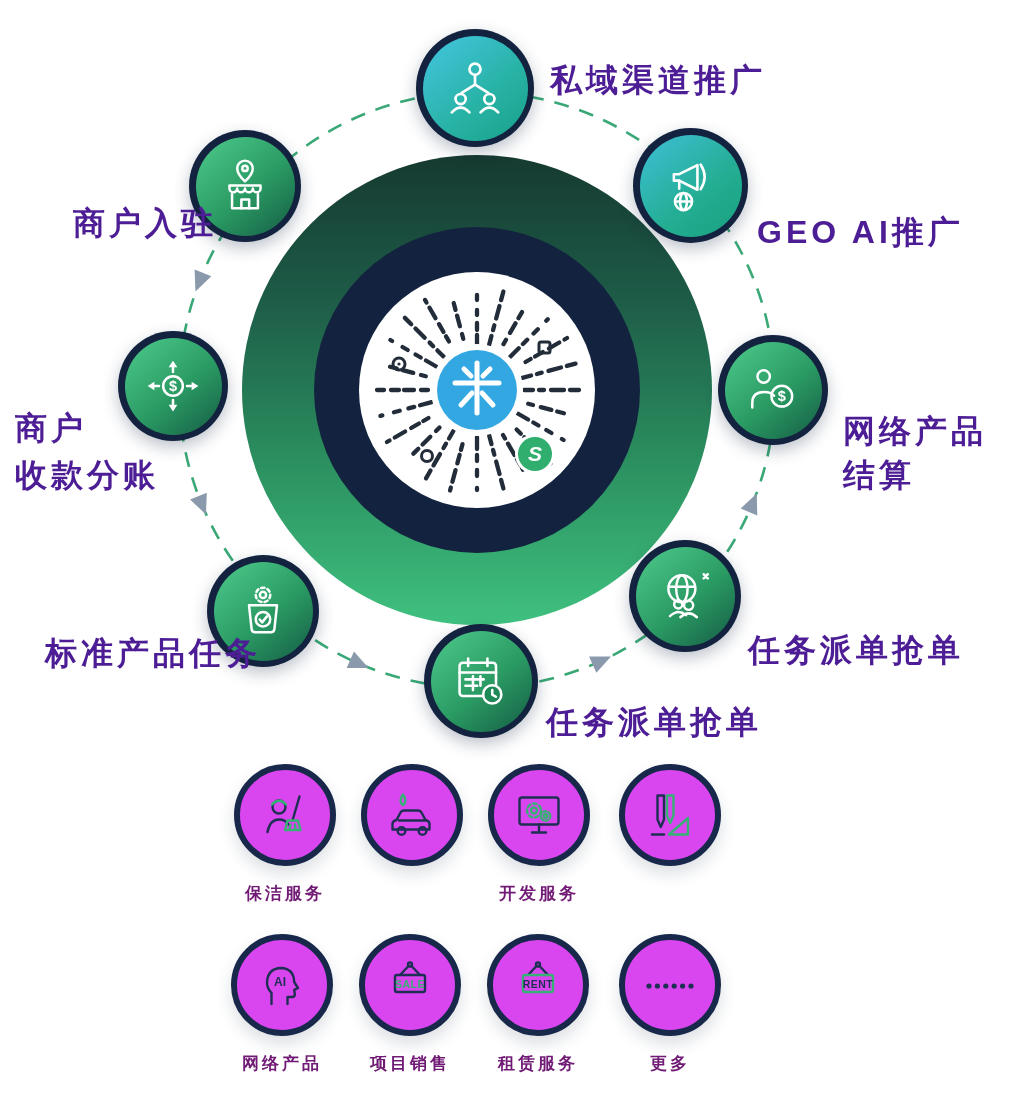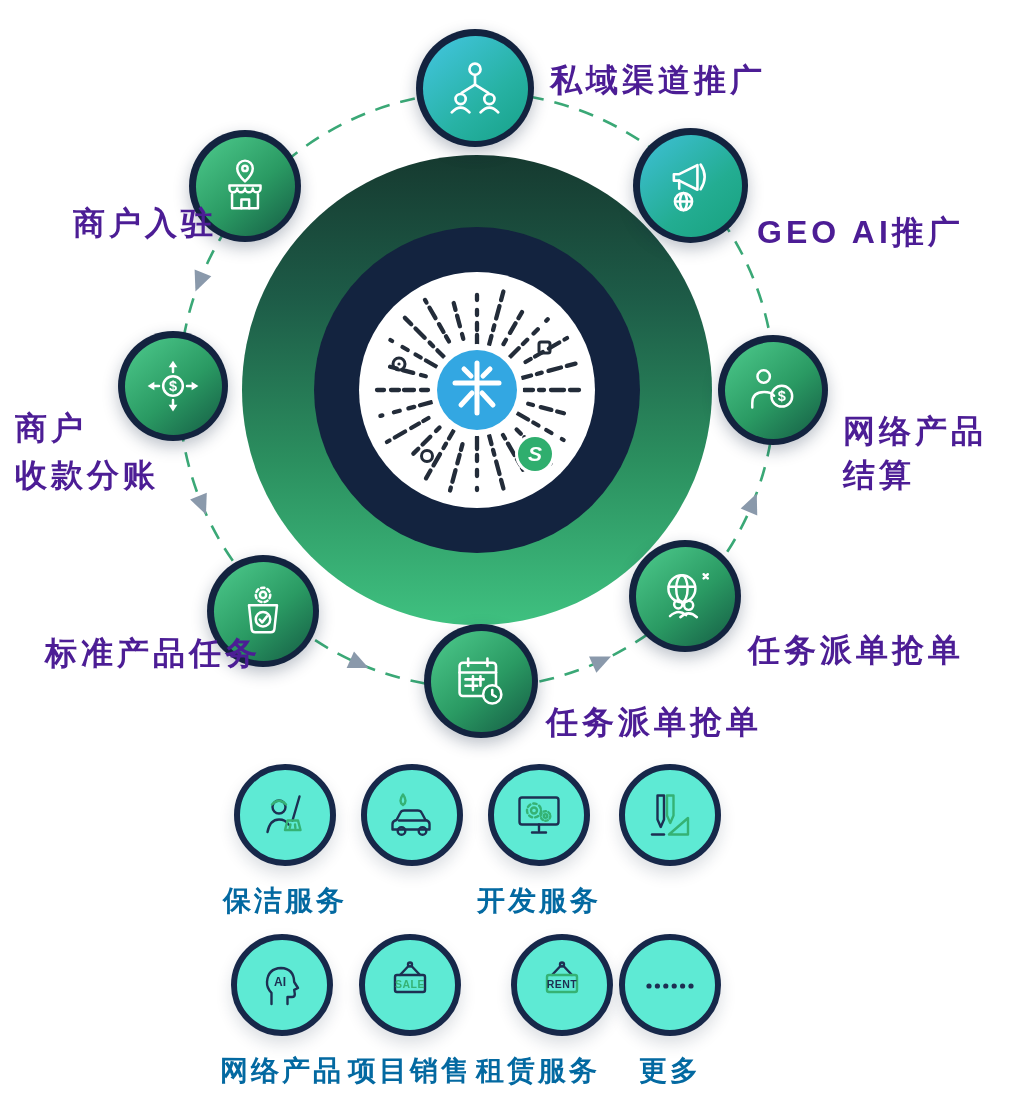--- a/index.html
+++ b/index.html
@@ -22,25 +22,25 @@
   .node-inner { width:calc(100% - 13px); height:calc(100% - 13px); border-radius:50%;
     display:flex; align-items:center; justify-content:center; }
   .grad-teal  { background:linear-gradient(140deg,#44c6e2 0%,#27b2a4 60%,#17a188 100%); }
   .grad-teal2 { background:linear-gradient(140deg,#3fc0d8 0%,#23ad92 60%,#18a17e 100%); }
   .grad-green { background:linear-gradient(140deg,#4ecb8d 0%,#2a9a63 55%,#155c44 100%); }
 
   .nlabel { position:absolute; color:#4c1d95; font-size:32px; font-weight:600;
     letter-spacing:4px; white-space:nowrap; }
   .nlabel.center { text-align:left; }
 
-  .service { position:absolute; width:102px; height:102px; border-radius:50%; background:#5eead4;
+  .service { position:absolute; width:102px; height:102px; border-radius:50%; background:#d946ef;
     border:6px solid #17284a; display:flex; align-items:center; justify-content:center;
     box-shadow:0 8px 16px rgba(21,37,68,.15); }
-  .slabel { position:absolute; width:160px; text-align:center; color:#0369a1;
-    font-size:28px; font-weight:600; letter-spacing:3px; }
+  .slabel { position:absolute; width:160px; text-align:center; color:#701a75;
+    font-size:17px; font-weight:600; letter-spacing:3px; }
 
   svg text { font-family:"Liberation Sans","DejaVu Sans",sans-serif; }
 </style>
 </head>
 <body>
 
 <div class="canvas">
 
   <div class="ring-outer">
     <div class="ring-navy">
@@ -281,21 +281,21 @@
     </svg>
   </div>
   <div class="service" style="left:359px;top:934px">
     <svg width="56" height="56" viewBox="0 0 56 56" fill="none" stroke="#1d2f52" stroke-width="2.4" stroke-linecap="round" stroke-linejoin="round">
       <circle cx="28" cy="7.5" r="2"></circle>
       <path d="M26.5 9 L18 18 M29.5 9 L38 18"></path>
       <rect x="13" y="18" width="30" height="17" rx="2"></rect>
       <text x="28" y="30.5" font-size="10.5" font-weight="bold" fill="#35b274" stroke="none" text-anchor="middle" letter-spacing="0.5">SALE</text>
     </svg>
   </div>
-  <div class="service" style="left:511px;top:934px">
+  <div class="service" style="left:487px;top:934px">
     <svg width="56" height="56" viewBox="0 0 56 56" fill="none" stroke="#1d2f52" stroke-width="2.4" stroke-linecap="round" stroke-linejoin="round">
       <circle cx="28" cy="7.5" r="2"></circle>
       <path d="M26.5 9 L18 18 M29.5 9 L38 18"></path>
       <rect x="13" y="18" width="30" height="17" rx="2" stroke="#35b274"></rect>
       <text x="28" y="30.5" font-size="10.5" font-weight="bold" fill="#1d2f52" stroke="none" text-anchor="middle" letter-spacing="0.5">RENT</text>
     </svg>
   </div>
   <div class="service" style="left:619px;top:934px">
     <svg width="56" height="56" viewBox="0 0 56 56">
       <g fill="#1d2f52">

